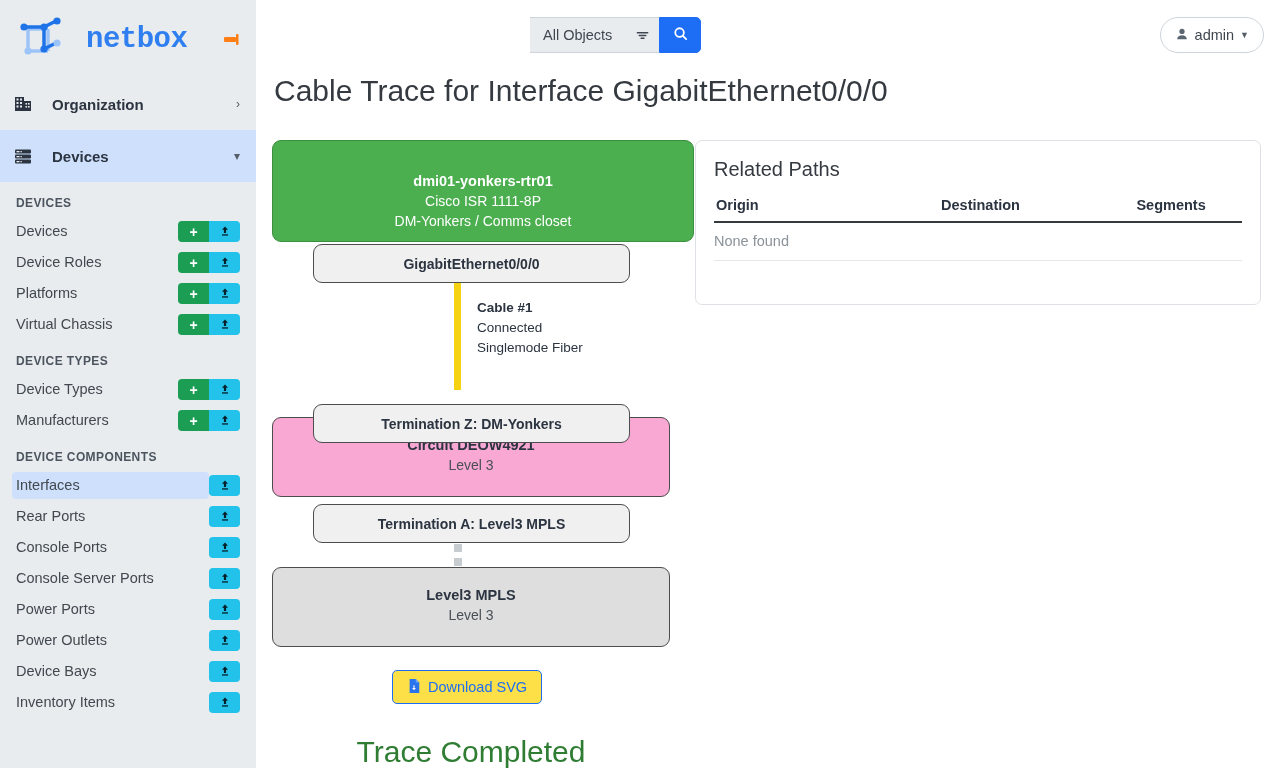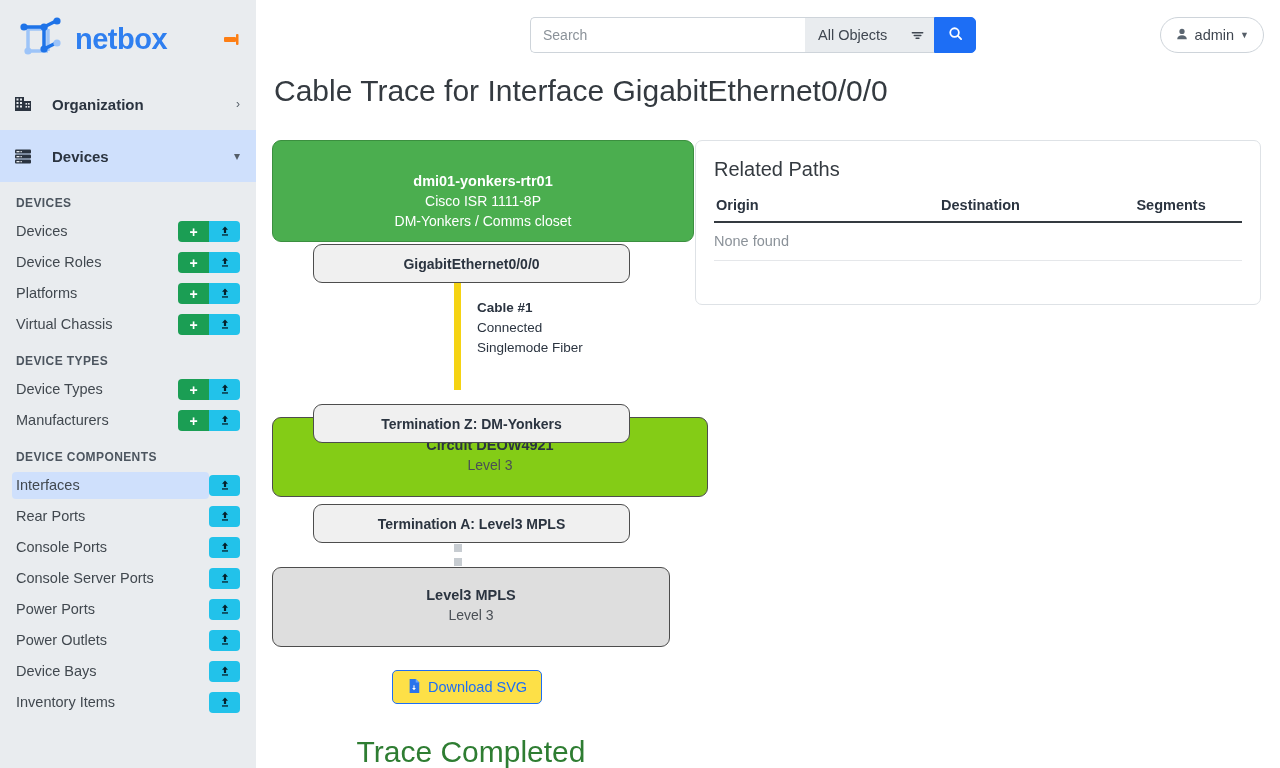--- a/index.html
+++ b/index.html
@@ -21,21 +21,21 @@
     background: #e9ecef;
     flex: 0 0 256px;
     overflow: hidden;
     position: relative;
   }
   .brand-row {
     height: 78px;
     display: flex; align-items: center;
     padding: 0 16px 0 18px;
   }
-  .brand-logo { display: flex; align-items: center; gap: 9px; flex: 1; }
+  .brand-logo { display: flex; align-items: center; gap: 20px; flex: 1; font-family: Liberation Mono, monospace; }
   .logo-mark { width: 48px; height: 44px; }
   .logo-word {
     font-size: 29px; font-weight: 700; color: #2f7ff0;
     letter-spacing: -0.5px; line-height: 1;
   }
   .pin-icon { width: 18px; height: 18px; color: #fd7e14; }
 
   .nav-group {
     display: flex; align-items: center;
     height: 52px; padding: 0 16px 0 14px;
@@ -155,22 +155,22 @@
   .node-device .t2, .node-device .t3 { font-size: 14px; font-weight: 400; line-height: 20px; }
 
   .node-term {
     width: 317px; left: 57px; height: 39px;
     background: #f0f0f0; z-index: 3;
     display: flex; align-items: center; justify-content: center;
     font-size: 14px; font-weight: 700; color: #2b3440; margin-top: 15px;
   }
 
   .node-circuit {
-    width: 436px; height: 80px;
-    background: #84cc16; z-index: 2;
+    width: 398px; height: 80px;
+    background: #f9a8d4; z-index: 2;
     padding-top: 17px; color: #2b3440;
   }
   .node-circuit .t1 { font-size: 14.5px; font-weight: 700; line-height: 20px; }
   .node-circuit .t2 { font-size: 14px; font-weight: 400; line-height: 20px; color:#4a4f55; }
 
   .node-provider {
     width: 398px; height: 80px;
     background: #dedede; z-index: 2;
     padding-top: 17px; color: #2b3440;
   }
@@ -511,21 +511,20 @@
             </div>
           </div>
         </div>
       </div>
   </div>
 
   <div id="main">
 
     <div class="topbar">
       <div class="search-wrap">
-        <input class="search-input" type="text" placeholder="Search" style="">
         <div class="search-scope">
           <span>All Objects</span>
         </div>
         <div class="search-filter">
           <svg viewBox="0 0 16 16" width="15" height="15" fill="none" stroke="#3f4650" stroke-width="1.6" stroke-linecap="round">
             <line x1="2.5" y1="5" x2="13.5" y2="5"></line>
             <line x1="4.5" y1="8" x2="11.5" y2="8"></line>
             <line x1="6.5" y1="11" x2="9.5" y2="11"></line>
           </svg>
         </div>

